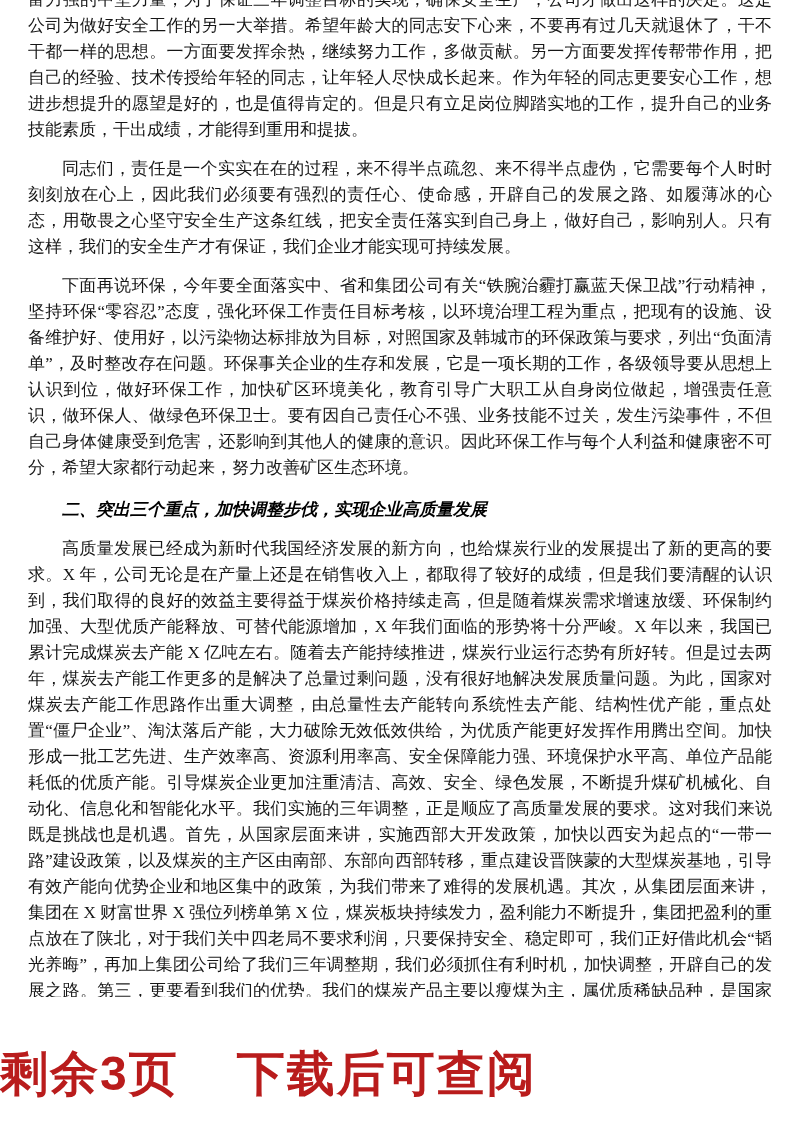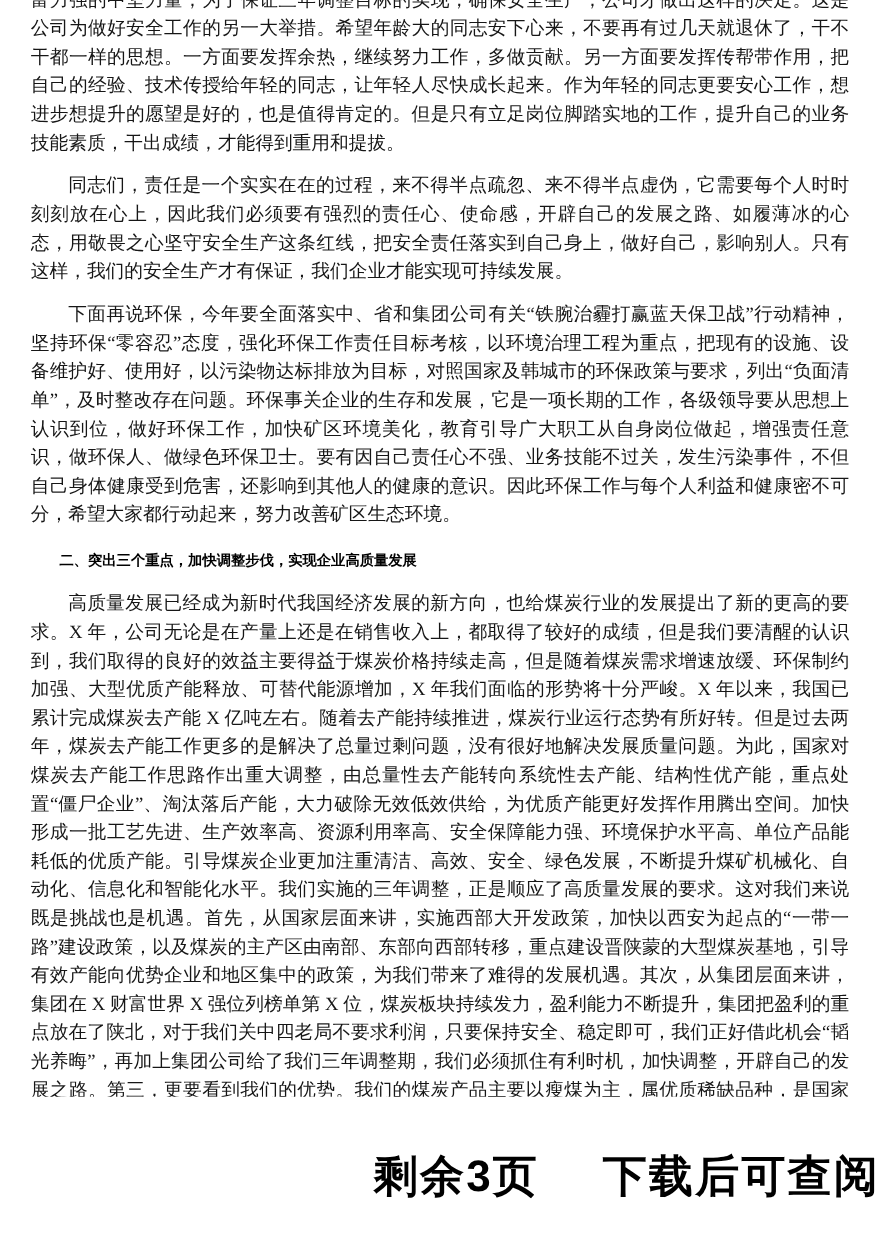--- a/index.html
+++ b/index.html
@@ -31,37 +31,38 @@
     text-align: justify;
   }
   .para {
     margin: 0 0 13px 0;
     text-indent: 2em;
   }
   .para.continuation {
     text-indent: 0;
   }
   .heading {
-    font-size: 13px;
+    font-size: 17px;
     line-height: 26px;
     font-weight: 700;
     color: #000000;
     margin: 16px 0 13px 0;
     text-indent: 2em;
+    font-style: italic;
   }
   .footer {
     position: absolute;
     left: 0;
     top: 1042px;
     width: 100%;
-    text-align: right;
+    text-align: left;
     font-family: "Liberation Sans", "DejaVu Sans", sans-serif;
     font-weight: 700;
-    font-size: 40px;
-    color: #000000;
+    font-size: 48px;
+    color: #b91c1c;
     letter-spacing: 2px;
     white-space: nowrap;
   }
   .footer-gap {
     display: inline-block;
     width: 58px;
   }
 </style>
 </head>
 <body>

